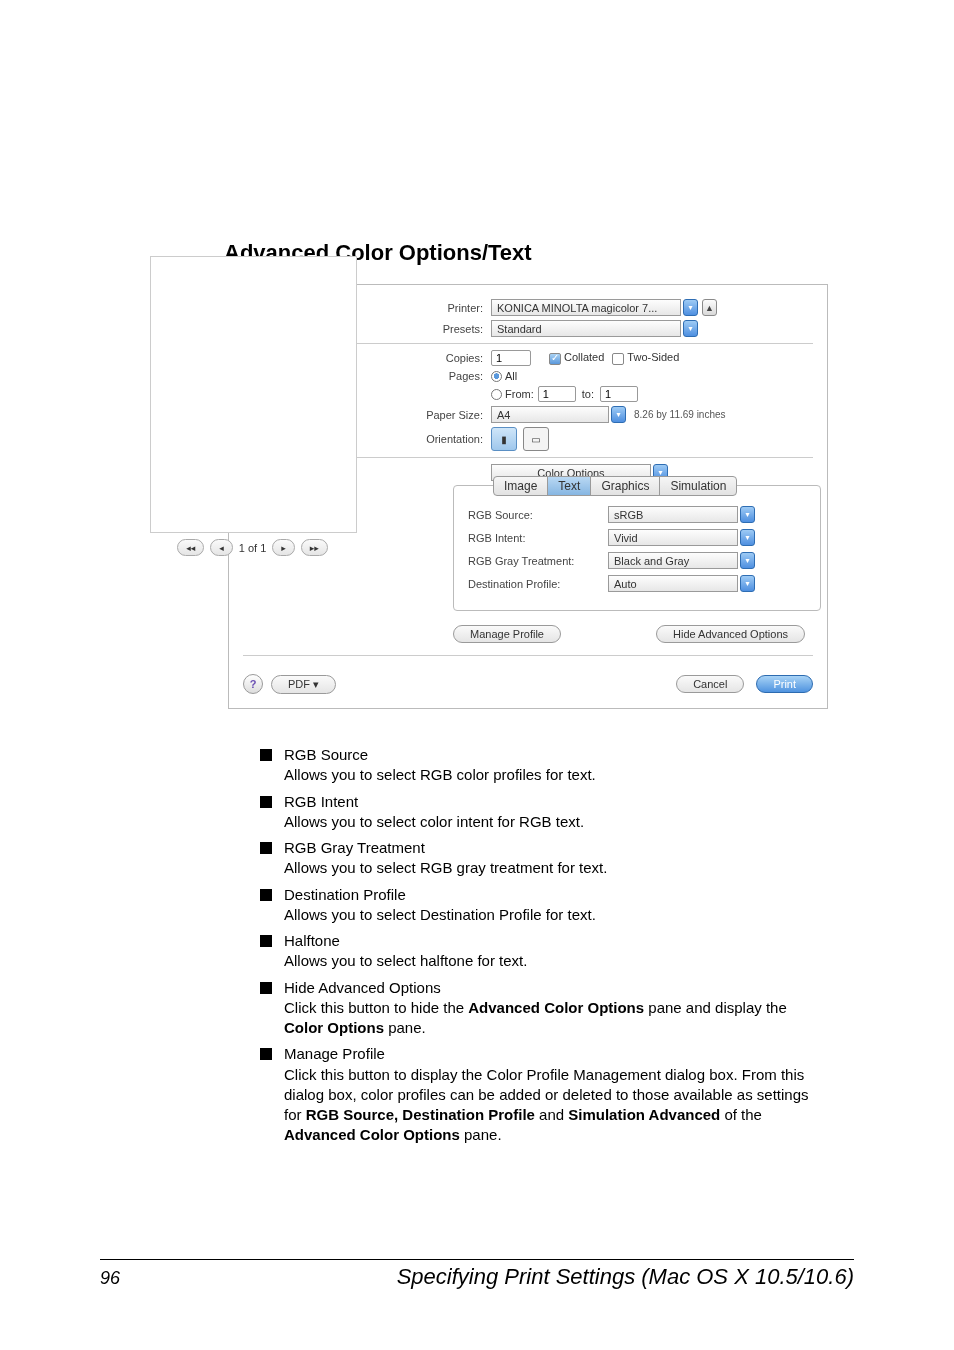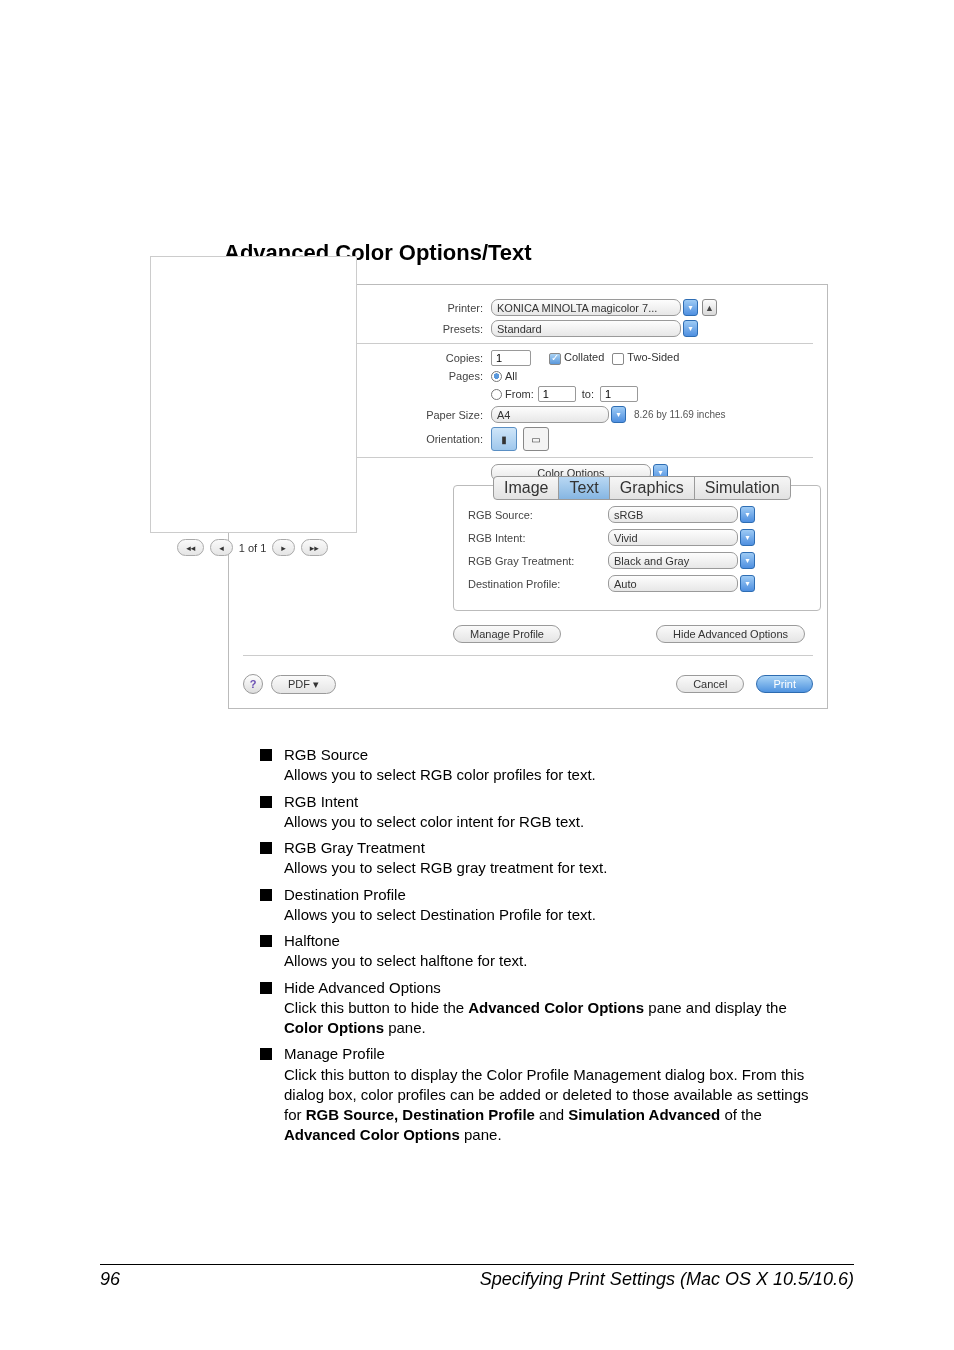--- a/index.html
+++ b/index.html
@@ -1,36 +1,36 @@
 <!DOCTYPE html>
 <html><head>
 <meta charset="utf-8">
 <style>
 body{margin:0;background:#fff;font-family:Arial,Helvetica,sans-serif;color:#000}
 .page{width:954px;height:1350px;position:relative;box-sizing:border-box;padding:60px 100px 50px 100px}
 .heading{font-size:22px;font-weight:bold;margin:180px 0 18px 124px}
 .dialog{width:600px;margin-left:128px;border:1px solid #bbb;background:#fff;box-sizing:border-box;padding:10px 14px 14px 14px;font-size:11px;color:#333}
 .dlg-row{display:flex;align-items:center;margin:4px 0}
 .lbl{width:240px;text-align:right;padding-right:8px;color:#444}
-.sel{background:linear-gradient(#fdfdfd,#e7e7e7);border:1px solid #9a9a9a;border-radius:7px;padding:1px 5px;height:17px;display:flex;align-items:center;box-sizing:border-box;font-size:11px}
+.sel{background:linear-gradient(#fdfdfd,#e7e7e7);border:1px solid #9a9a9a;border-radius:0;padding:1px 5px;height:17px;display:flex;align-items:center;box-sizing:border-box;font-size:11px}
 .cap{width:15px;height:17px;background:linear-gradient(#9ecbf5,#4e8fe0);border:1px solid #2e6db3;border-radius:3px;margin-left:2px;box-sizing:border-box;display:flex;align-items:center;justify-content:center;color:#fff;font-size:8px}
 .cap:after{content:"▾"}
 .nudge{width:15px;height:17px;background:linear-gradient(#fdfdfd,#d8d8d8);border:1px solid #8a8a8a;border-radius:3px;margin-left:4px;box-sizing:border-box;display:flex;align-items:center;justify-content:center;color:#444;font-size:9px}
 input[type=text]{height:16px;border:1px solid #999;border-radius:2px;padding:0 4px;font-size:11px;box-sizing:border-box}
 .chk{width:12px;height:12px;border:1px solid #888;border-radius:2px;display:inline-block;vertical-align:middle;margin-right:3px;box-sizing:border-box}
 .chk.on{background:linear-gradient(#a9d2f4,#5a98dc)}
 .chk.on:after{content:"✓";color:#fff;font-size:10px;position:relative;top:-3px;left:1px}
 .radio{width:11px;height:11px;border:1px solid #777;border-radius:50%;display:inline-block;vertical-align:middle;margin-right:3px;box-sizing:border-box}
 .radio.on{background:radial-gradient(circle at 50% 45%,#5a98dc 40%,#fff 42%)}
 .orient{width:24px;height:22px;border:1px solid #888;border-radius:3px;background:#f4f4f4;display:flex;align-items:center;justify-content:center;margin-right:6px;font-size:10px}
 .orient.active{background:linear-gradient(#cfe6f9,#9fc7ec);border-color:#5a8fc4}
 .hr{border-top:1px solid #ccc;margin:6px 0}
 .tabs-wrap{border:1px solid #bbb;border-radius:4px;margin:4px 0 2px 210px;padding:14px 14px 12px 14px;width:338px;position:relative}
 .tabs{position:absolute;top:-10px;left:40px;display:flex}
-.tab{background:linear-gradient(#f6f6f6,#e2e2e2);border:1px solid #9a9a9a;padding:2px 10px;font-size:16px;margin-left:-1px}
+.tab{background:linear-gradient(#f6f6f6,#e2e2e2);border:1px solid #9a9a9a;padding:2px 10px;font-size:12px;margin-left:-1px}
 .tab:first-child{border-radius:4px 0 0 4px}
 .tab:last-child{border-radius:0 4px 4px 0}
 .tab.active{background:linear-gradient(#b9d8f3,#86b6e2)}
 .opt-row{display:flex;align-items:center;margin:6px 0}
 .opt-lbl{width:140px;color:#444}
 .opt-val{display:flex;align-items:center}
 .opt-val .sel{width:130px}
 .preview{position:absolute;left:150px;top:256px;width:205px}
 .pvb{width:205px;height:275px;border:1px solid #ccc;background:#fff}
 .pager{display:flex;align-items:center;justify-content:center;gap:6px;margin-top:6px;font-size:11px;color:#333}
@@ -41,21 +41,21 @@
 .q{width:18px;height:18px;border:1px solid #9a9a9a;border-radius:50%;background:linear-gradient(#fff,#ddd);display:flex;align-items:center;justify-content:center;font-size:11px;color:#6a4fb3;font-weight:bold}
 .pill.print{background:linear-gradient(#a8d3f6,#4f93df);border-color:#2c6bb0;color:#fff}
 .content{margin:36px 0 0 160px;width:560px;font-size:15px;line-height:1.35}
 .item{display:flex;margin:6px 0}
 .sq{width:12px;height:12px;background:#000;margin:4px 12px 0 0;flex:0 0 12px}
 .itxt{flex:1}
 .ftr{position:absolute;bottom:60px;left:100px;right:100px}
 .ftr .line{border-top:1px solid #000;margin-bottom:4px}
 .ftr .row{display:flex;justify-content:space-between;align-items:baseline}
 .pg{font-size:18px;font-style:italic}
-.ft{font-size:18px;font-style:italic}
+.ft{font-size:22px;font-style:italic}
 </style>
 </head>
 <body>
 
 <div class="page">
   <div class="heading">Advanced Color Options/Text</div>
 
   <div class="dialog">
     <div class="dlg-row">
       <div class="lbl">Printer:</div>

